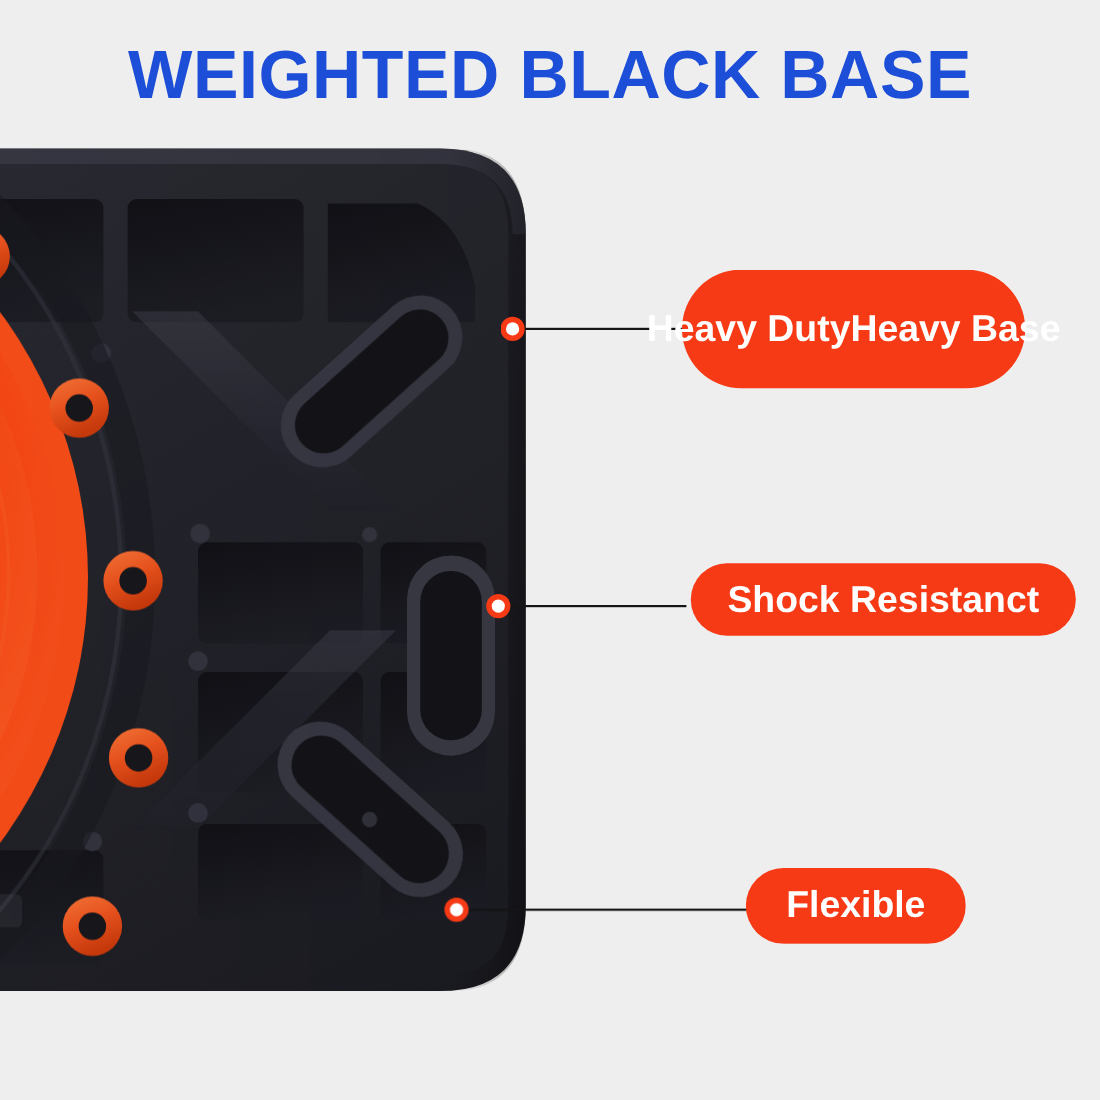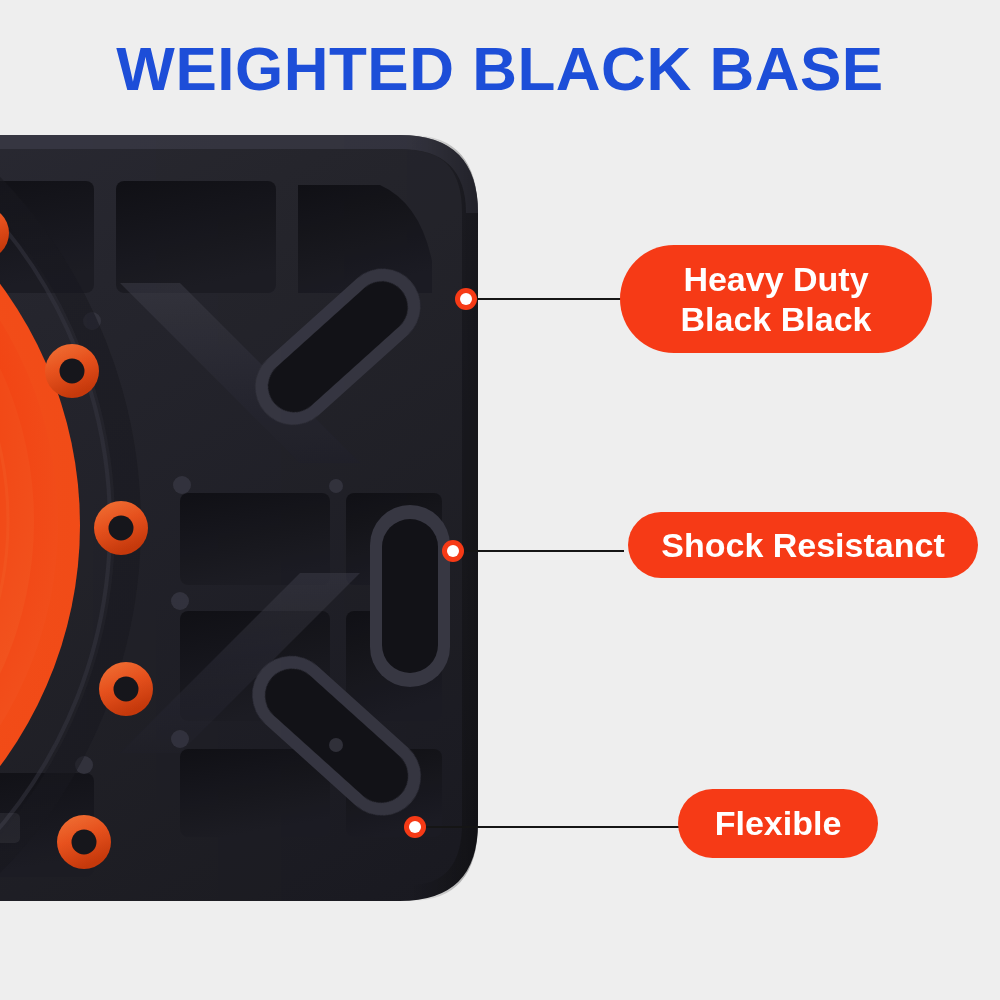--- a/index.html
+++ b/index.html
@@ -58,21 +58,20 @@
     border-radius: 50%;
     background: #ffffff;
   }
   .pill {
     position: absolute;
     background: #f63a16;
     border-radius: 999px;
     color: #ffffff;
     font-weight: bold;
     display: flex;
-    flex-direction: column;
     align-items: center;
     justify-content: center;
     text-align: center;
     z-index: 6;
     box-sizing: border-box;
     line-height: 1.18;
   }
   .pill .pline { display: block; white-space: nowrap; }
 
   #pill-heavy  { left: 620px; top: 245px;  width: 312px; height: 108px; font-size: 34px; }
@@ -320,21 +319,21 @@
 
         <rect x="-300" y="0" width="1300" height="770" fill="url(#gEdge)" opacity="0.18"></rect>
       </g>
     </svg>
   </div>
 
   <div class="callout-line" style="left:477px; top:298px; width:145px;"></div>
   <div class="callout-dot" style="left:455px; top:288px;"></div>
   <div class="pill" id="pill-heavy">
     <span class="pline">Heavy Duty</span>
-    <span class="pline">Black Black</span>
+    <span class="pline">Heavy Base</span>
   </div>
 
   <div class="callout-line" style="left:464px; top:550px; width:160px;"></div>
   <div class="callout-dot" style="left:442px; top:540px;"></div>
   <div class="pill" id="pill-shock">
     <span class="pline">Shock Resistanct</span>
   </div>
 
   <div class="callout-line" style="left:426px; top:826px; width:258px;"></div>
   <div class="callout-dot" style="left:404px; top:816px;"></div>

